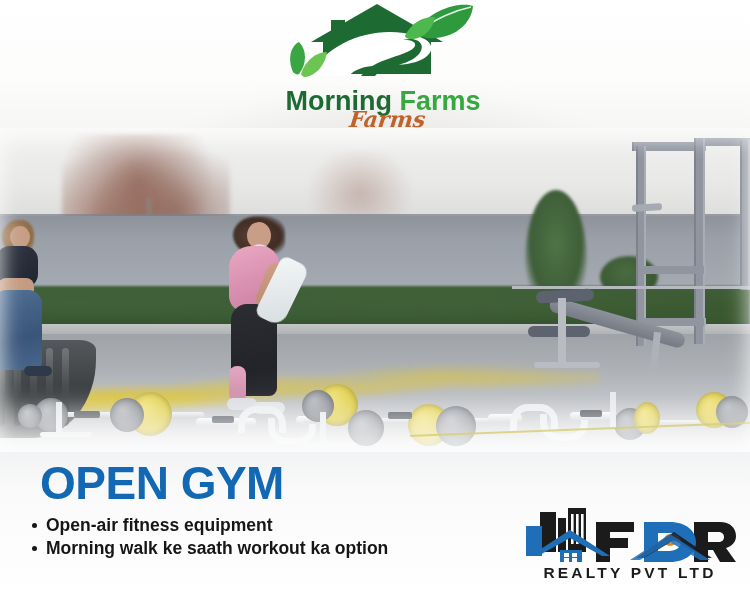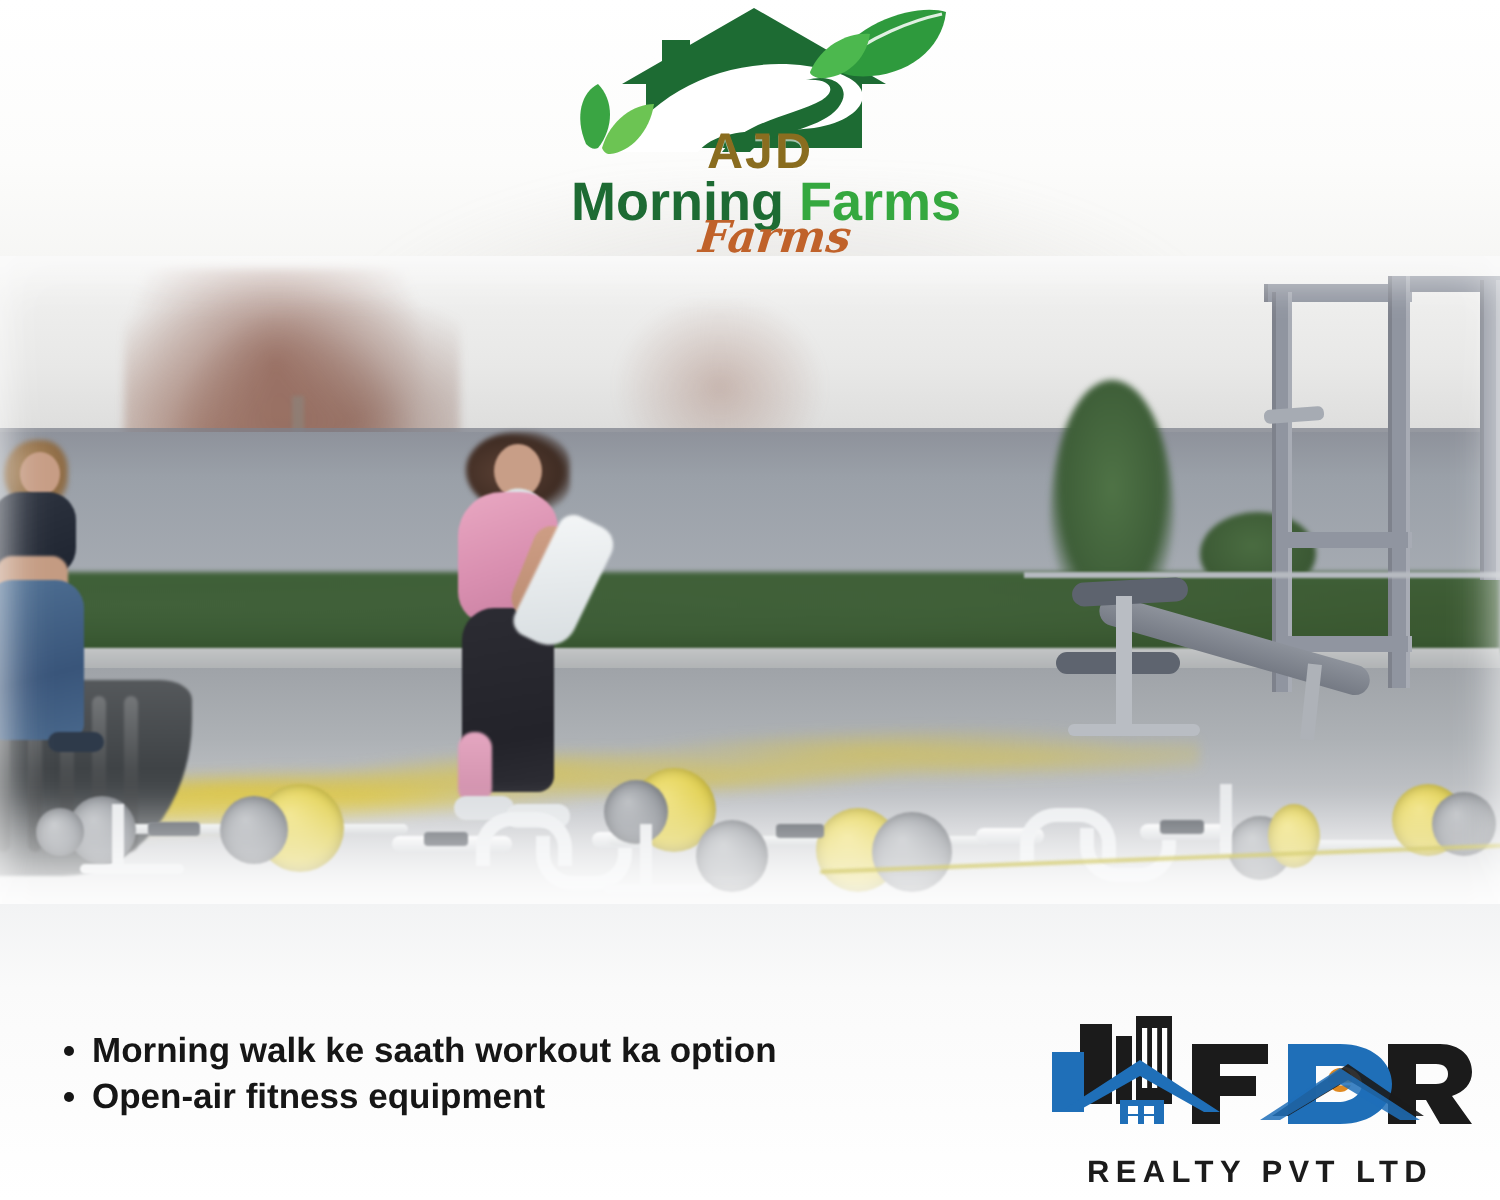--- a/index.html
+++ b/index.html
@@ -426,21 +426,20 @@
   .fdr .wordmark {
     position: absolute;
     left: 2px; top: 58px;
     width: 208px;
     text-align: center;
     font-size: 15.5px;
     font-weight: bold;
     letter-spacing: 3.2px;
     color: #1b1b1b;
     white-space: nowrap;
-    margin-top: 14px;
   }
 </style>
 </head>
 <body>
 
 <div class="poster">
 
   <div class="logo-band">
     <div class="haze"></div>
 
@@ -460,23 +459,20 @@
           <path d="M150 30 C 166 6, 196 0, 208 4 C 206 24, 186 38, 162 36 C 156 35, 152 33, 150 30 Z" fill="#2e9a3d"></path>
           <path d="M152 31 C 170 16, 192 8, 206 5" stroke="#ffffff" stroke-width="1.6" fill="none" opacity=".85"></path>
 
           <path d="M140 34 C 146 20, 160 14, 170 15 C 168 29, 156 38, 144 37 C 141 36, 140 35, 140 34 Z" fill="#4cb84e"></path>
 
           <path d="M28 70 C 22 56, 26 44, 34 40 C 42 48, 42 62, 34 72 C 32 73, 30 72, 28 70 Z" fill="#3aa543"></path>
           <path d="M36 72 C 40 58, 52 50, 62 50 C 60 64, 50 74, 40 75 C 38 75, 37 74, 36 72 Z" fill="#6cc453"></path>
         </svg>
       </div>
 
-      <div class="brand-line1">
-        <span class="brand-ajd">AJD</span>
-      </div>
 
       <div class="brand-line2">
         <span class="brand-jaipur">Morning</span><span>&nbsp;</span><span class="brand-green">Farms</span>
       </div>
 
       <div class="brand-line3">Farms</div>
     </div>
   </div>
 
   <div class="photo">
@@ -598,24 +594,25 @@
       </div>
     </div>
 
     <div class="ground-sheen"></div>
     <div class="yellow-line"></div>
     <div class="photo-vignette"></div>
   </div>
 
   <div class="bottom">
 
+    <div class="headline">OPEN GYM</div>
 
     <ul class="bullets">
+      <li>Open-air fitness equipment</li>
       <li>Morning walk ke saath workout ka option</li>
-      <li>Open-air fitness equipment</li>
     </ul>
   </div>
 
   <div class="fdr">
     <div class="skyline">
       <svg viewBox="0 0 212 60" width="212" height="60" aria-hidden="true">
 
         <rect x="16" y="6" width="16" height="40" fill="#1b1b1b"></rect>
         <rect x="34" y="12" width="8" height="34" fill="#1b1b1b"></rect>
         <rect x="44" y="2" width="18" height="44" fill="#1b1b1b"></rect>

